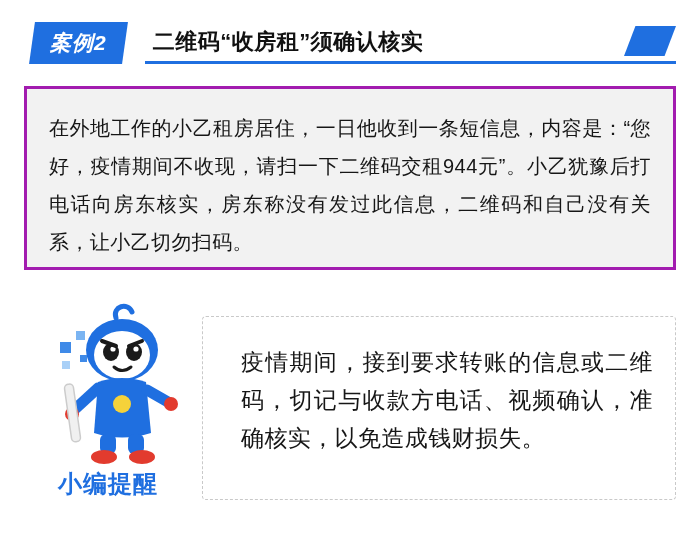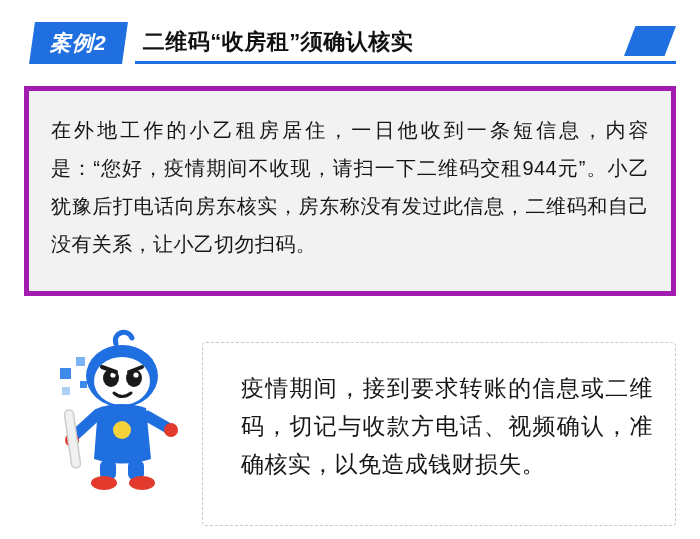--- a/index.html
+++ b/index.html
@@ -47,21 +47,21 @@
   .case-badge span {
     transform: skewX(8deg);
     display: inline-block;
   }
   .header-title-wrap {
     flex: 1;
     position: relative;
     display: flex;
     align-items: center;
     border-bottom: 3px solid #1f6fe0;
-    margin-left: 10px;
+    margin-left: 20px;
     padding-left: 8px;
   }
   .header-title {
     font-size: 22px;
     font-weight: bold;
     color: #111111;
     letter-spacing: 0.5px;
   }
   .header-accent {
     position: absolute;
@@ -69,22 +69,22 @@
     top: 4px;
     width: 52px;
     height: 30px;
     background: #1f6fe0;
     clip-path: polygon(22% 0, 100% 0, 78% 100%, 0% 100%);
   }
 
   
   .body-box {
     background: #f2f2f2;
-    border: 5px solid #a21caf;
-    padding: 20px 22px 28px 22px;
+    border: 3px solid #a21caf;
+    padding: 20px 22px 6px 22px;
     box-sizing: border-box;
   }
   .body-text {
     font-size: 20px;
     line-height: 38px;
     color: #161616;
     text-align: justify;
     letter-spacing: 0.4px;
   }
 
@@ -189,20 +189,21 @@
         <ellipse cx="54" cy="159" rx="13" ry="7" fill="#e23b2e"></ellipse>
         <ellipse cx="92" cy="159" rx="13" ry="7" fill="#e23b2e"></ellipse>
 
         <rect x="18" y="86" width="9" height="58" rx="4" fill="#f0f0f0" stroke="#cccccc" stroke-width="1.5" transform="rotate(-8 22 115)"></rect>
 
         <rect x="10" y="44" width="11" height="11" fill="#3f8ae8"></rect>
         <rect x="26" y="33" width="9" height="9" fill="#7ab4f2"></rect>
         <rect x="12" y="63" width="8" height="8" fill="#a9d0f7"></rect>
         <rect x="30" y="57" width="7" height="7" fill="#3f8ae8"></rect>
       </svg>
+      <div class="mascot-label">小编提醒</div>
     </div>
 
     <div class="tip-box">
       <div class="tip-text">疫情期间，接到要求转账的信息或二维码，切记与收款方电话、视频确认，准确核实，以免造成钱财损失。</div>
     </div>
 
   </div>
 </div>
 
 </body></html>

